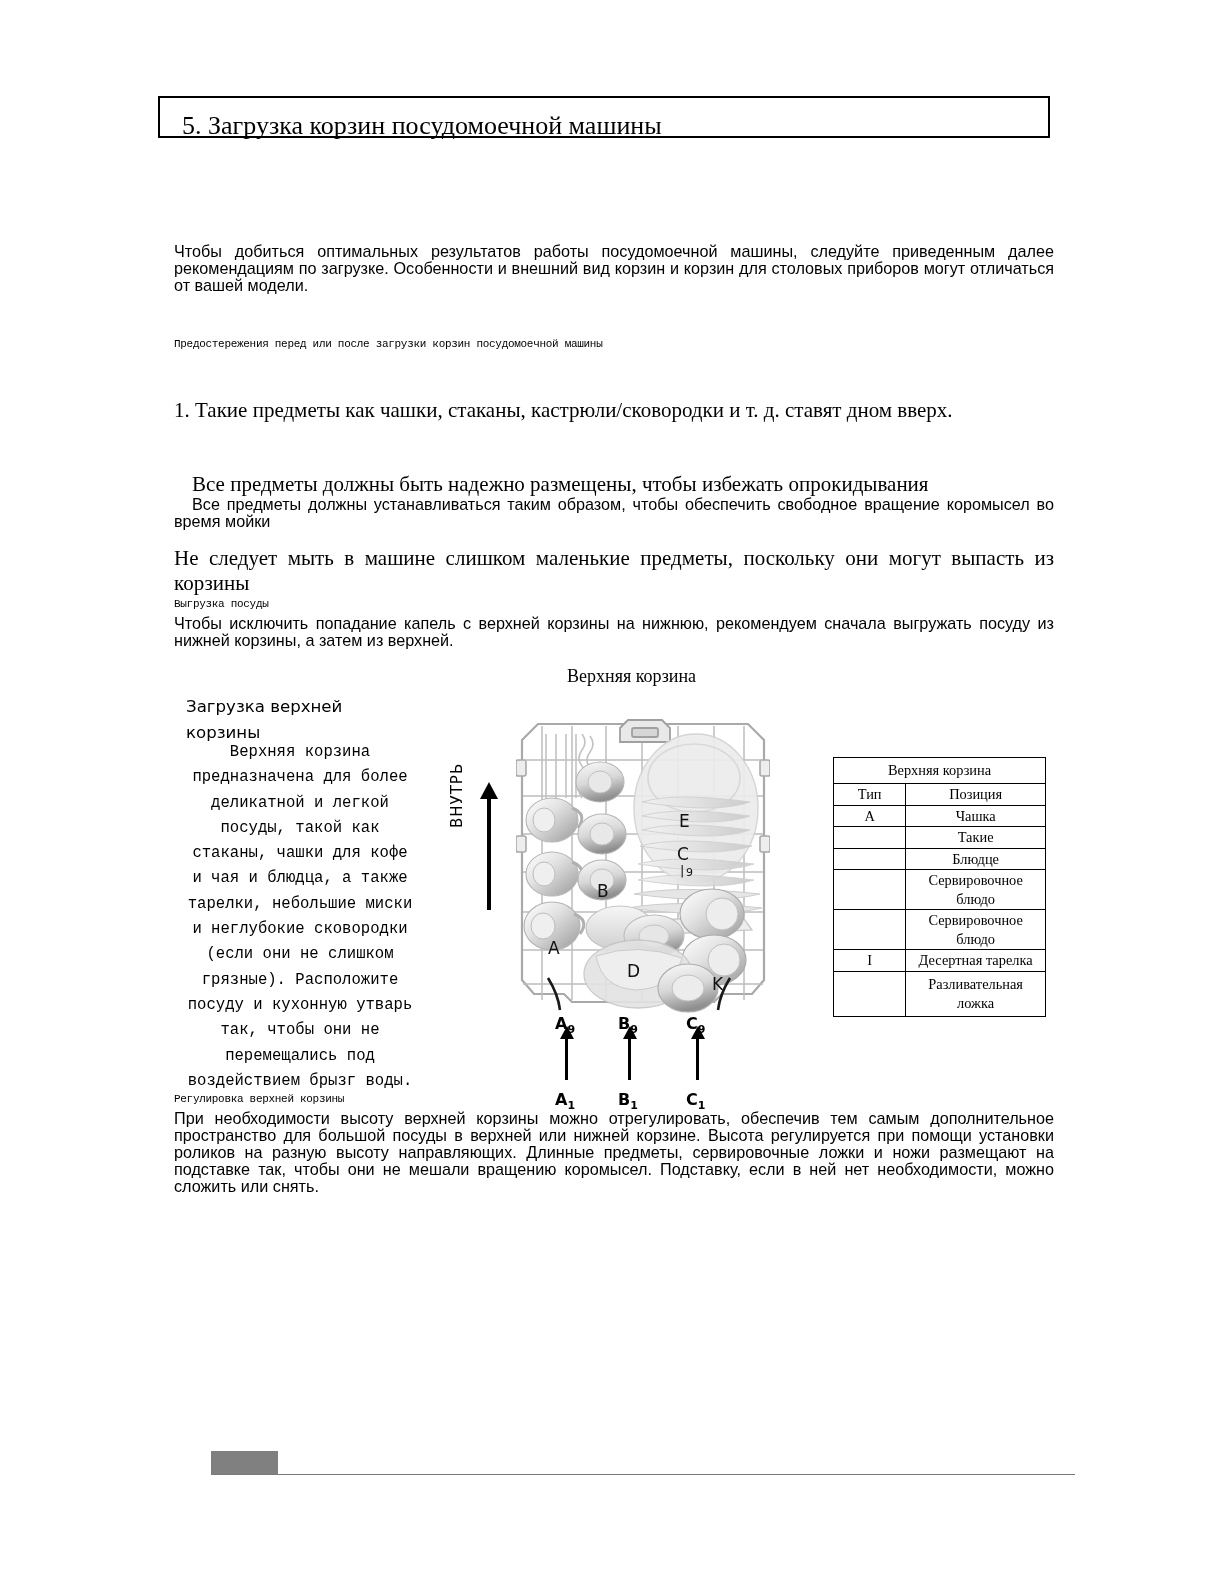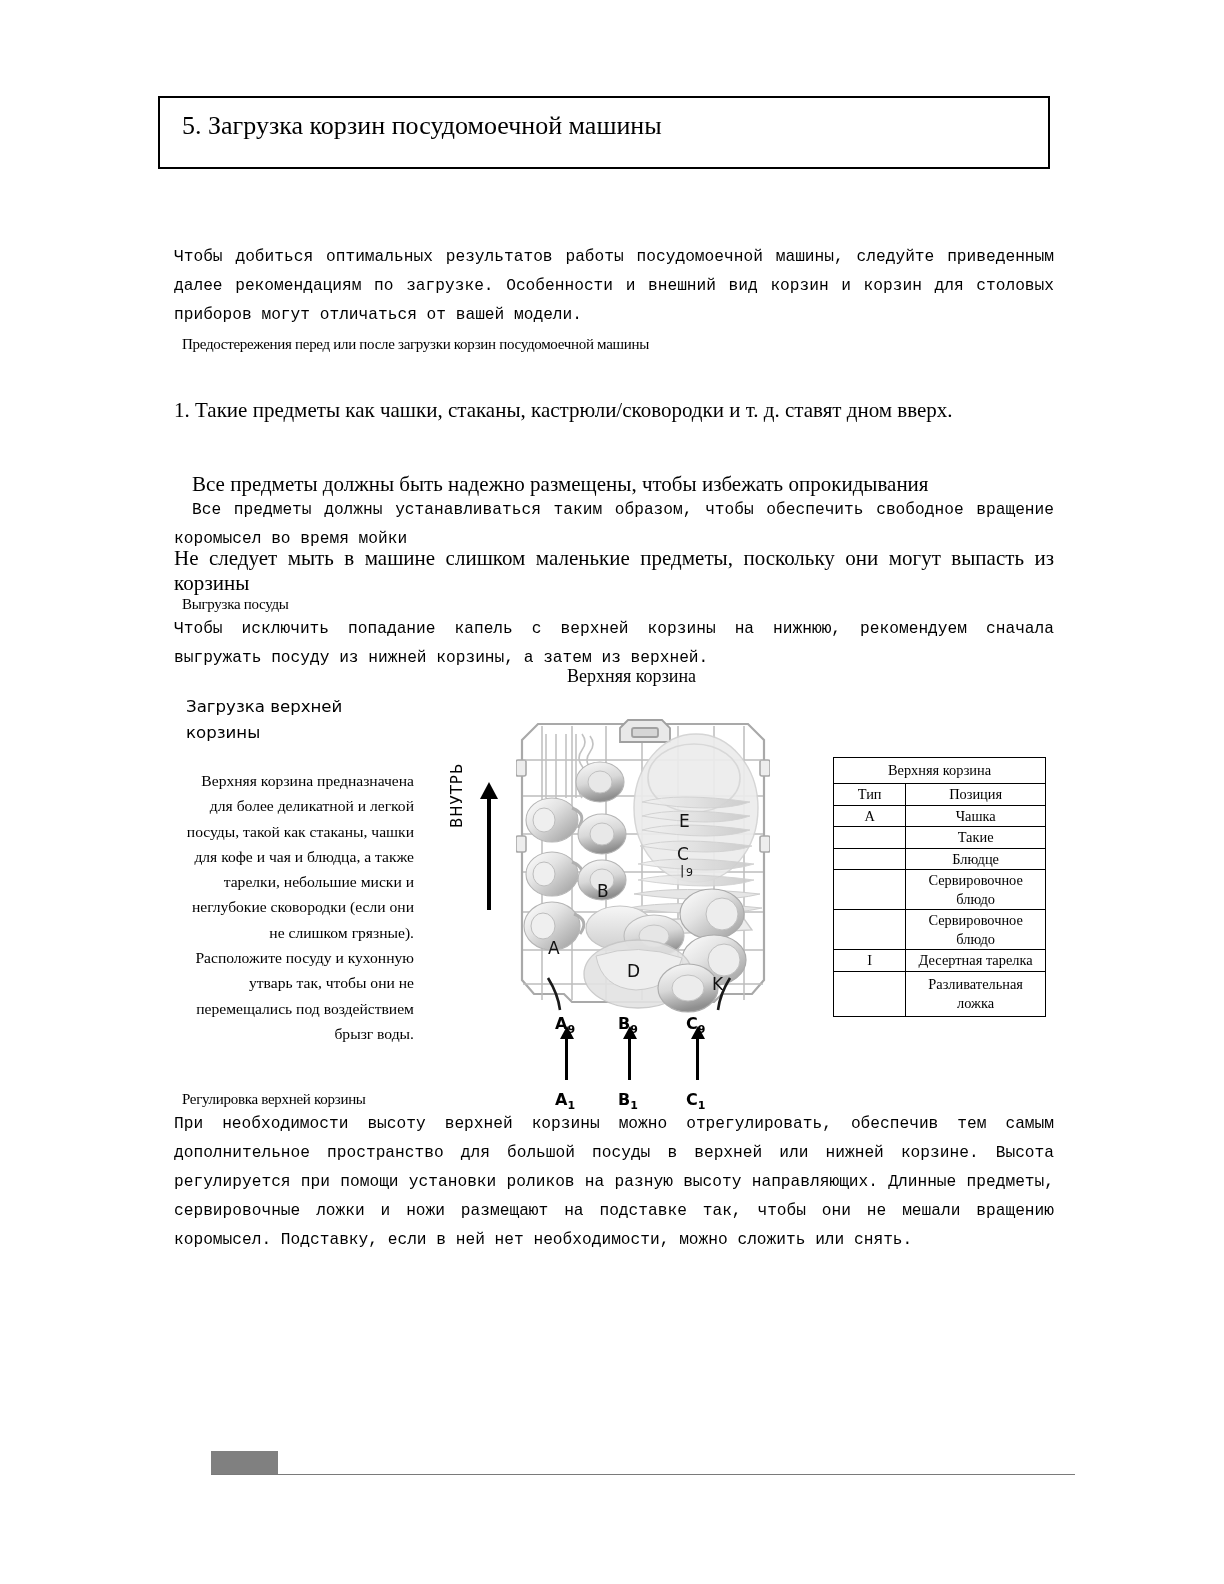--- a/index.html
+++ b/index.html
@@ -22,51 +22,50 @@
     width: 1224px;
     height: 1584px;
   }
 
   
   .title-box {
     position: absolute;
     left: 158px;
     top: 96px;
     width: 892px;
-    height: 73px;
+    height: 42px;
     border: 2px solid #000;
     box-sizing: border-box;
   }
   .title-text {
     position: absolute;
     left: 22px;
     top: 6px;
     font-size: 26px;
     line-height: 44px;
     font-family: "Liberation Serif", "DejaVu Serif", serif;
     white-space: nowrap;
   }
 
   
   .para {
     position: absolute;
     font-size: 16.2px;
-    line-height: 29px;
+    line-height: 17px;
     text-align: justify;
+    font-family: Liberation Sans, sans-serif;
+  }
+
+  .sub-head {
+    position: absolute;
+    font-size: 11px;
+    line-height: 24px;
     font-family: Liberation Mono, monospace;
-  }
-
-  .sub-head {
-    position: absolute;
-    font-size: 15px;
-    line-height: 24px;
-    font-family: Liberation Serif, serif;
     letter-spacing: -0.3px;
     white-space: nowrap;
-    margin-left: 8px;
   }
 
   .indent-line {
     position: absolute;
     font-size: 21px;
     line-height: 24.6px;
     font-family: "Liberation Serif", "DejaVu Serif", serif;
     text-align: justify;
   }
 
@@ -85,26 +84,26 @@
     left: 186px;
     top: 694px;
     width: 230px;
     font-size: 16.6px;
     line-height: 26px;
     font-family: "DejaVu Sans", "Liberation Sans", sans-serif;
   }
   .left-col-body {
     position: absolute;
     left: 186px;
-    top: 768px;
+    top: 740px;
     width: 228px;
     font-size: 15.6px;
     line-height: 25.3px;
-    font-family: Liberation Serif, serif;
-    text-align: right;
+    font-family: Liberation Mono, monospace;
+    text-align: center;
   }
 
   
   .vlabel {
     position: absolute;
     left: 448px;
     top: 828px;
     font-size: 15px;
     letter-spacing: 1px;
     font-family: "DejaVu Sans", "Liberation Sans", sans-serif;

